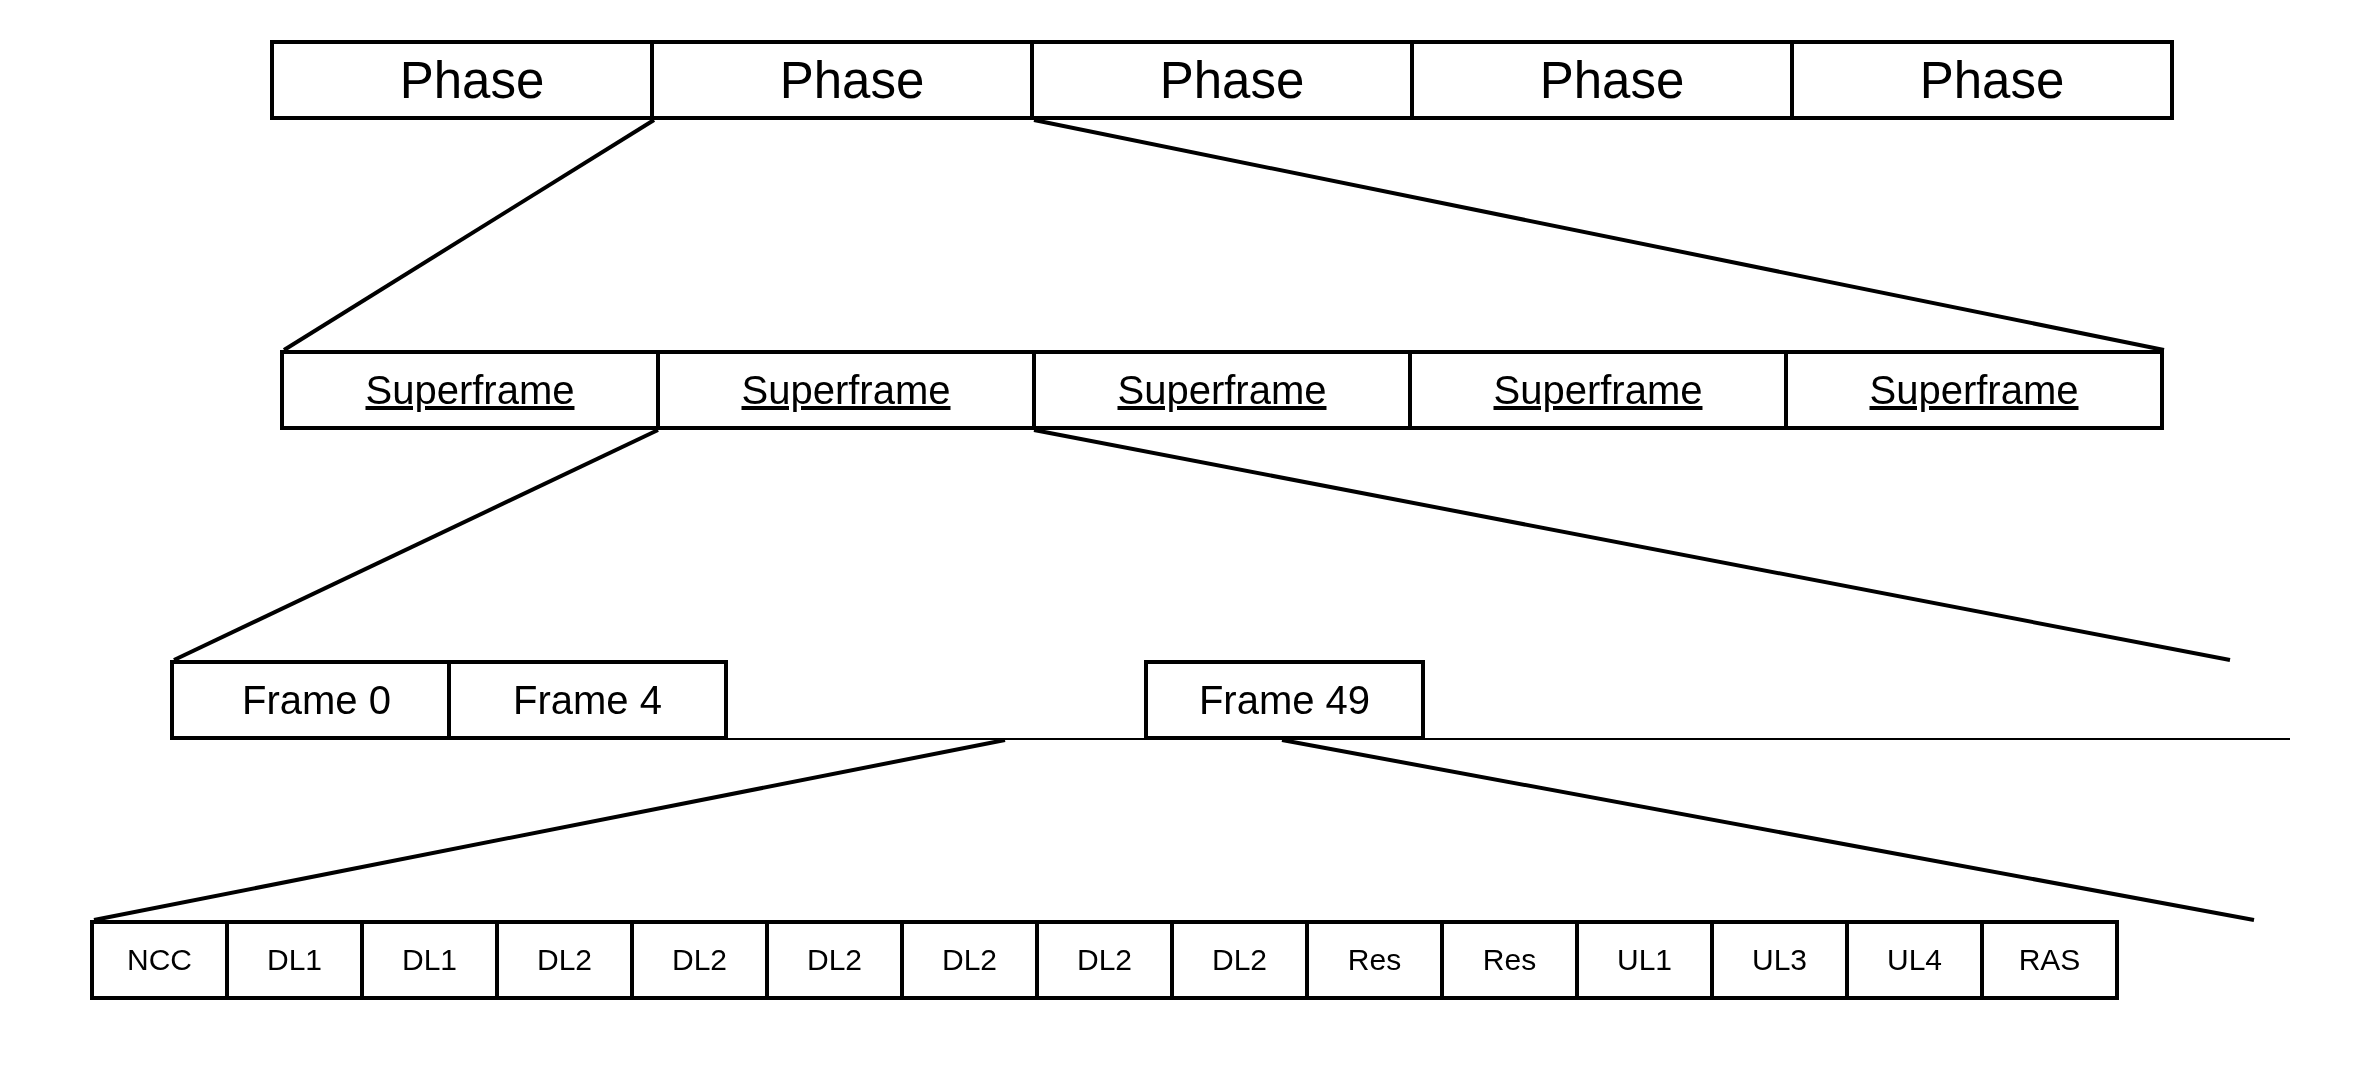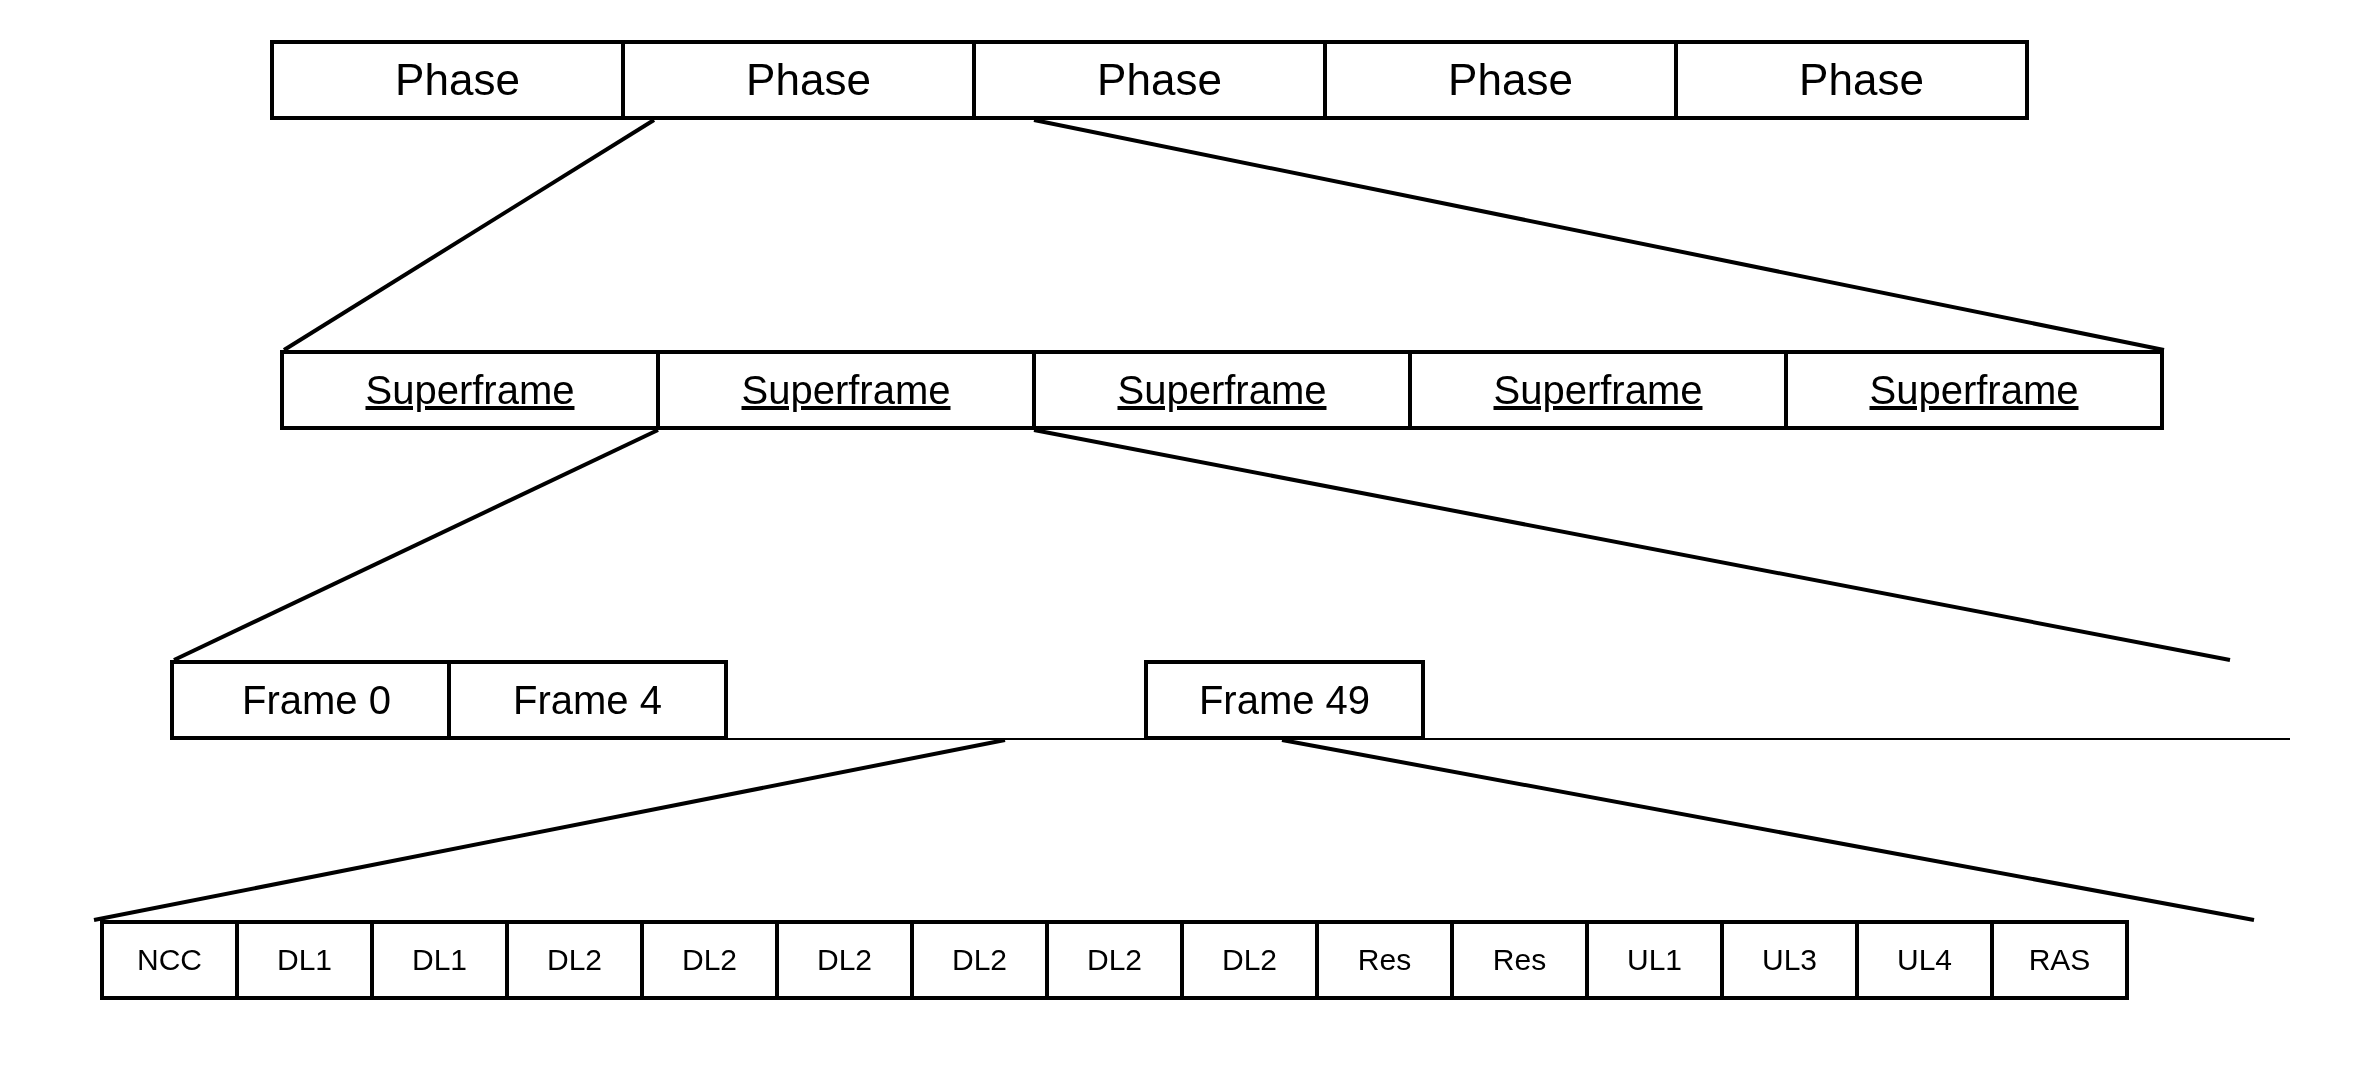--- a/index.html
+++ b/index.html
@@ -20,35 +20,35 @@
   }
   .cell {
     border: 4px solid #000;
     display: flex;
     align-items: center;
     justify-content: center;
     font-weight: 400;
     background: #fff;
   }
   .row-phase { left: 230px; top: 0; }
-  .row-phase .cell { width: 355px; height: 80px; font-size: 44px; margin-left: -4px; padding-left: 20px; }
+  .row-phase .cell { width: 384px; height: 80px; font-size: 51px; margin-left: -4px; padding-left: 20px; }
   .row-phase .cell:first-child { margin-left: 0; }
 
   .row-super { left: 240px; top: 310px; text-decoration: underline; }
   .row-super .cell { width: 380px; height: 80px; font-size: 40px; margin-left: -4px; }
   .row-super .cell:first-child { margin-left: 0; }
 
   .row-frame { left: 130px; top: 620px; }
   .row-frame .cell { width: 281px; height: 80px; font-size: 40px; margin-left: -4px; }
   .row-frame .cell:first-child { margin-left: 0; padding-left: 12px; }
   .gap { width: 420px; }
 
   .row-slot { left: 50px; top: 880px; }
   .row-slot .cell { width: 139px; height: 80px; font-size: 30px; margin-left: -4px; }
-  .row-slot .cell:first-child { margin-left: 10px; text-align: center; }
+  .row-slot .cell:first-child { margin-left: 0; text-align: center; }
 
   svg.connectors {
     position: absolute;
     left: 0; top: 0;
     width: 2278px; height: 998px;
     pointer-events: none;
   }
   .baseline {
     position: absolute;
     background: #000;

